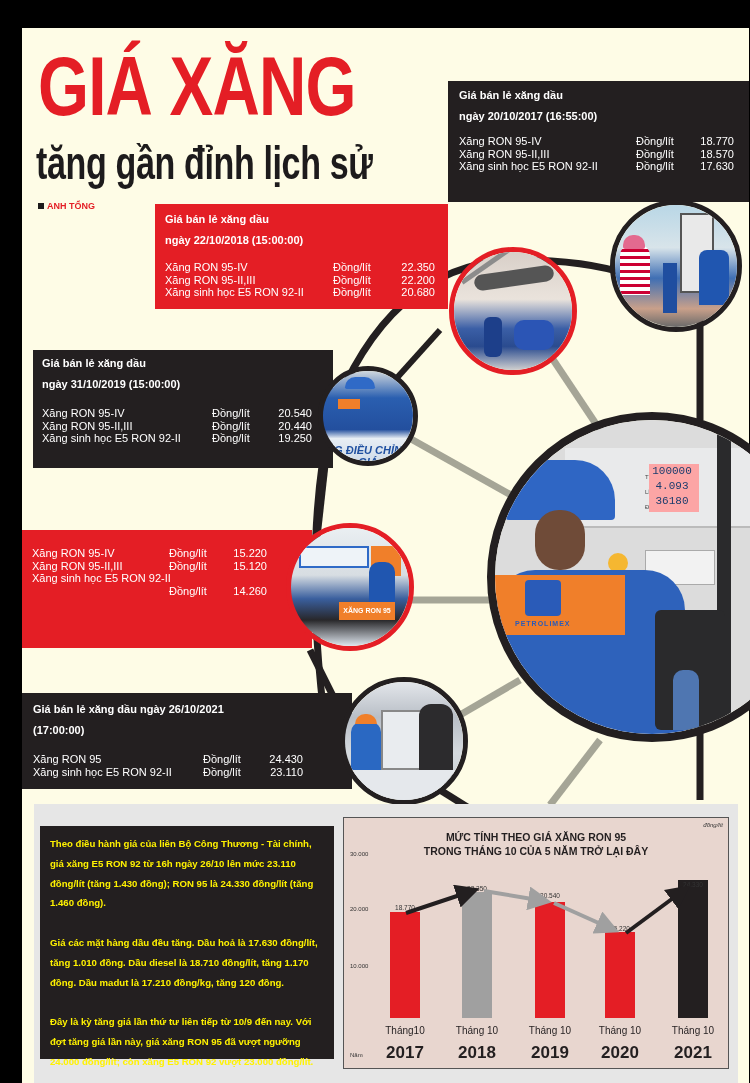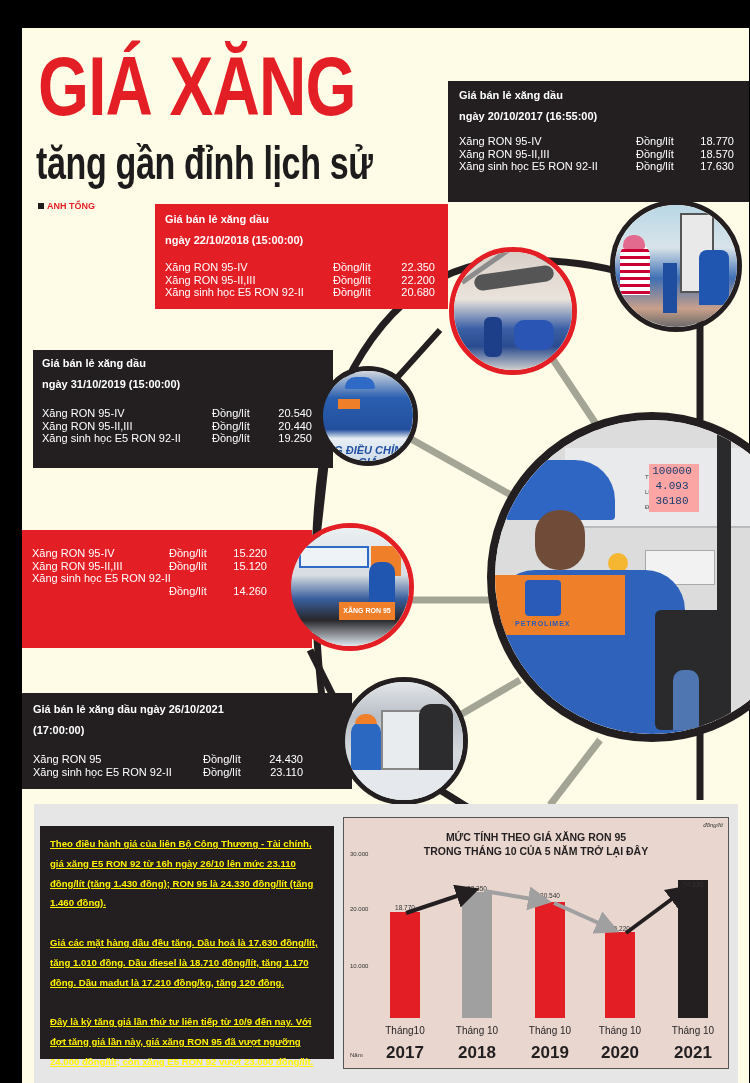--- a/index.html
+++ b/index.html
@@ -25,21 +25,21 @@
   .box td.num { text-align: right; }
 
   .circle { position: absolute; border-radius: 50%; overflow: hidden; }
   .circle.bk { border: 5px solid #231f20; }
   .circle.rd { border: 5px solid #e41e25; }
   .scene { width: 100%; height: 100%; position: relative; }
 
   
   .bottom { position: absolute; left: 34px; top: 804px; width: 704px; height: 279px; background: #e6e6e6; }
   .note { position: absolute; left: 40px; top: 826px; width: 294px; height: 233px; background: #231f20; color: #fff200; font-size: 9.6px; font-weight: bold; line-height: 19.8px; padding: 8px 8px 0 10px; }
-  .note p { margin-bottom: 19.8px; text-decoration: underline; }
+  .note p { margin-bottom: 19.8px; }
 
   .chart { position: absolute; left: 343px; top: 817px; width: 386px; height: 252px; background: #e8d6cf; border: 1px solid #555; }
   .chart .unit { position: absolute; right: 5px; top: 4px; font-size: 6px; color: #333; font-style: italic; }
   .chart .ctitle { position: absolute; left: 0; width: 100%; top: 12px; text-align: center; font-size: 10.5px; font-weight: bold; color: #231f20; line-height: 14px; }
   .chart .ytick { position: absolute; left: 6px; font-size: 6px; color: #333; }
   .chart .bar { position: absolute; width: 30px; bottom: 50px; }
   .chart .vlabel { position: absolute; font-size: 6.5px; color: #333; width: 40px; text-align: center; }
   .chart .month { position: absolute; font-size: 10px; color: #231f20; width: 60px; text-align: center; bottom: 32px; }
   .chart .year { position: absolute; font-size: 17px; font-weight: bold; color: #231f20; width: 60px; text-align: center; bottom: 5px; }
   .chart .nam { position: absolute; left: 6px; bottom: 10px; font-size: 6px; color: #333; }

